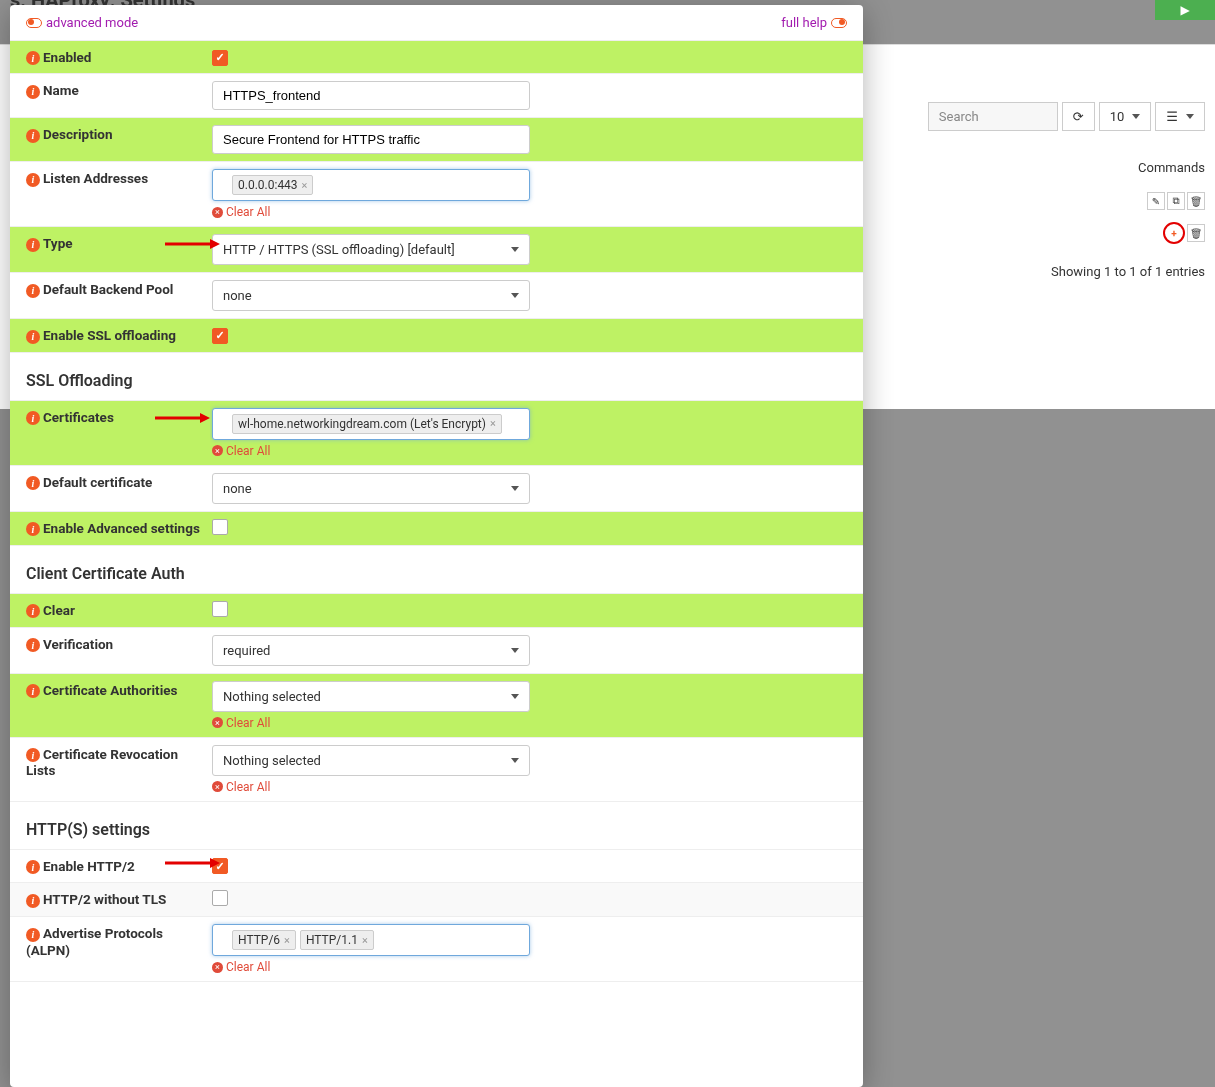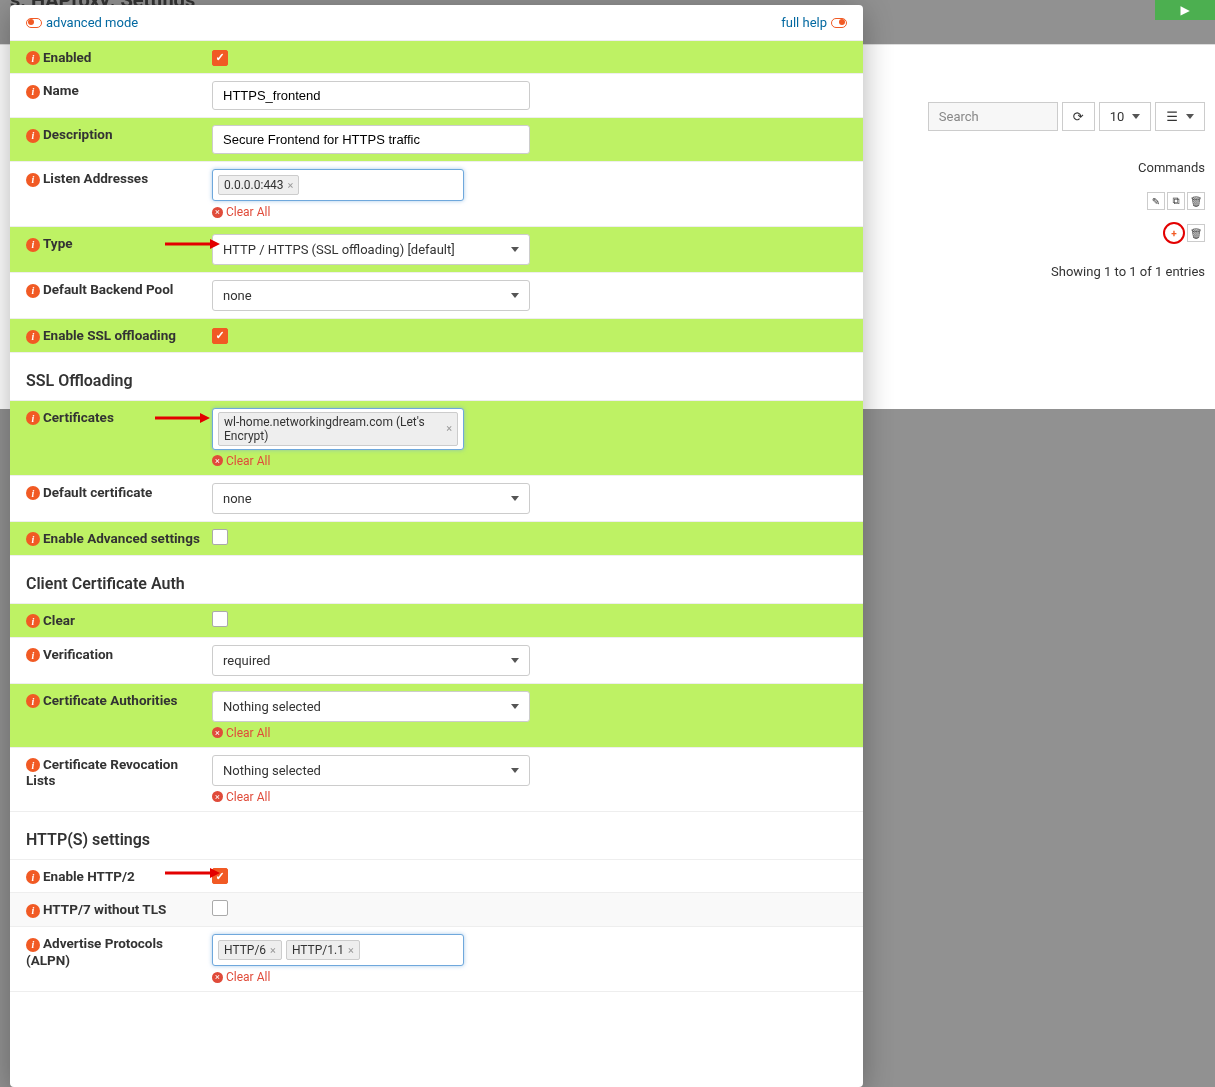--- a/index.html
+++ b/index.html
@@ -155,21 +155,21 @@
     height: calc(100% - 55px);
   }
   .mode-row {
     padding: 10px 16px;
     display: flex;
     justify-content: space-between;
     align-items: center;
     font-size: 13px;
   }
   .mode-link {
-    color: #0369a1;
+    color: #a21caf;
     display: flex;
     align-items: center;
     gap: 4px;
     cursor: pointer;
   }
   .toggle-icon {
     width: 16px; height: 10px;
     border: 1.5px solid #F15A24;
     border-radius: 6px;
     position: relative;
@@ -246,23 +246,23 @@
     align-items: center;
     cursor: pointer;
   }
   .caret {
     width: 0; height: 0;
     border-left: 4px solid transparent;
     border-right: 4px solid transparent;
     border-top: 5px solid #555;
   }
   .tokenbox {
-    width: 252px;
+    width: 318px;
     min-height: 32px;
-    padding: 3px 5px;
+    padding: 3px 19px;
     border: 1px solid #6fa8dc;
     border-radius: 3px;
     box-shadow: 0 0 4px rgba(111,168,220,0.6);
     display: flex;
     flex-wrap: wrap;
     gap: 4px;
     align-items: center;
     background: #fff;
   }
   .token {
@@ -558,21 +558,21 @@
                     <line x1="0" y1="5" x2="45" y2="5" stroke="#e30000" stroke-width="3"></line>
                     <polygon points="45,0 55,5 45,10" fill="#e30000"></polygon>
                   </svg>
             </div>
           </td>
           <td class="field-cell">
             <span class="checkbox checked">✓</span>
           </td>
         </tr>
         <tr>
-          <td class="label-cell"><span class="info-icon">i</span><span>HTTP/7 without TLS</span></td>
+          <td class="label-cell"><span class="info-icon">i</span><span>HTTP/2 without TLS</span></td>
           <td class="field-cell">
             <span class="checkbox"></span>
           </td>
         </tr>
         <tr class="odd">
           <td class="label-cell"><span class="info-icon">i</span><span>Advertise Protocols (ALPN)</span></td>
           <td class="field-cell">
             <div class="tokenbox">
               <span class="token">
                     <span>HTTP/6</span>

